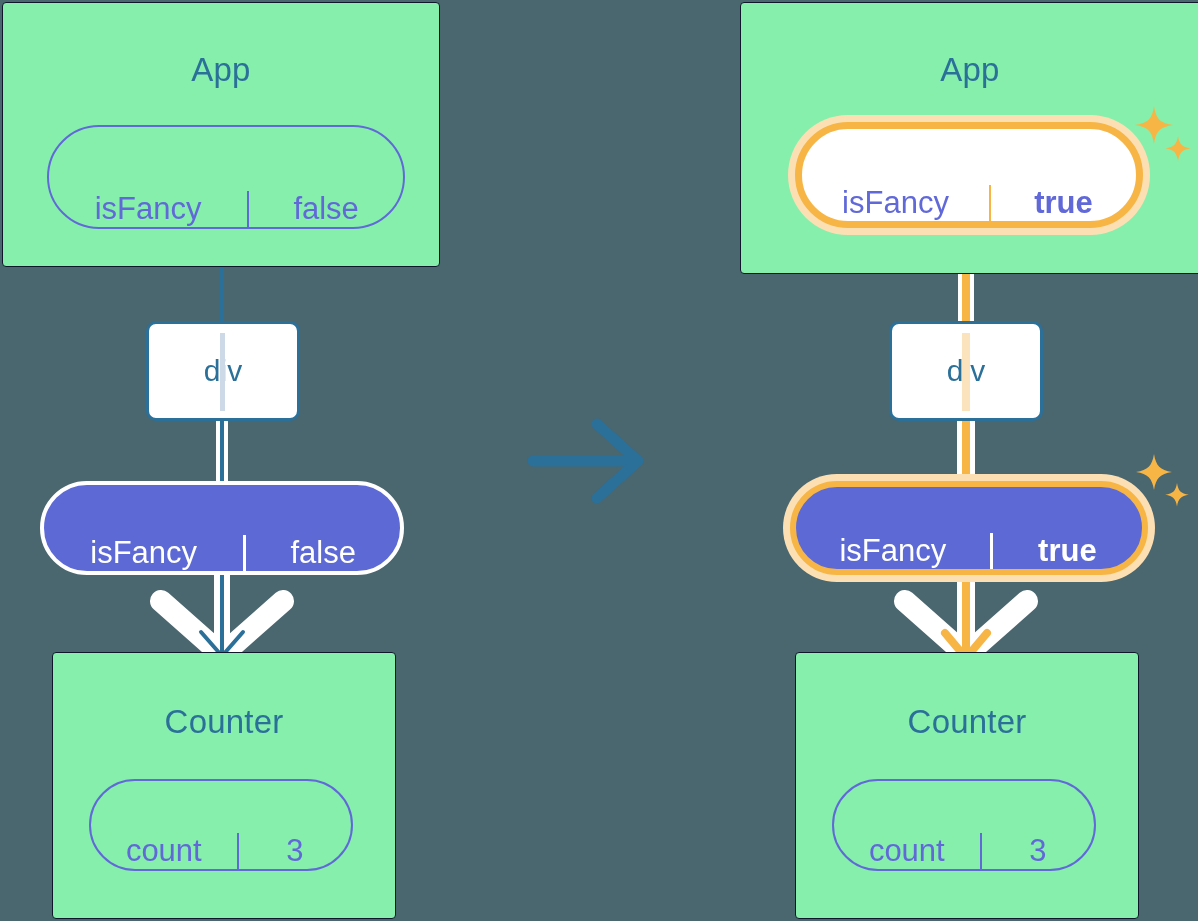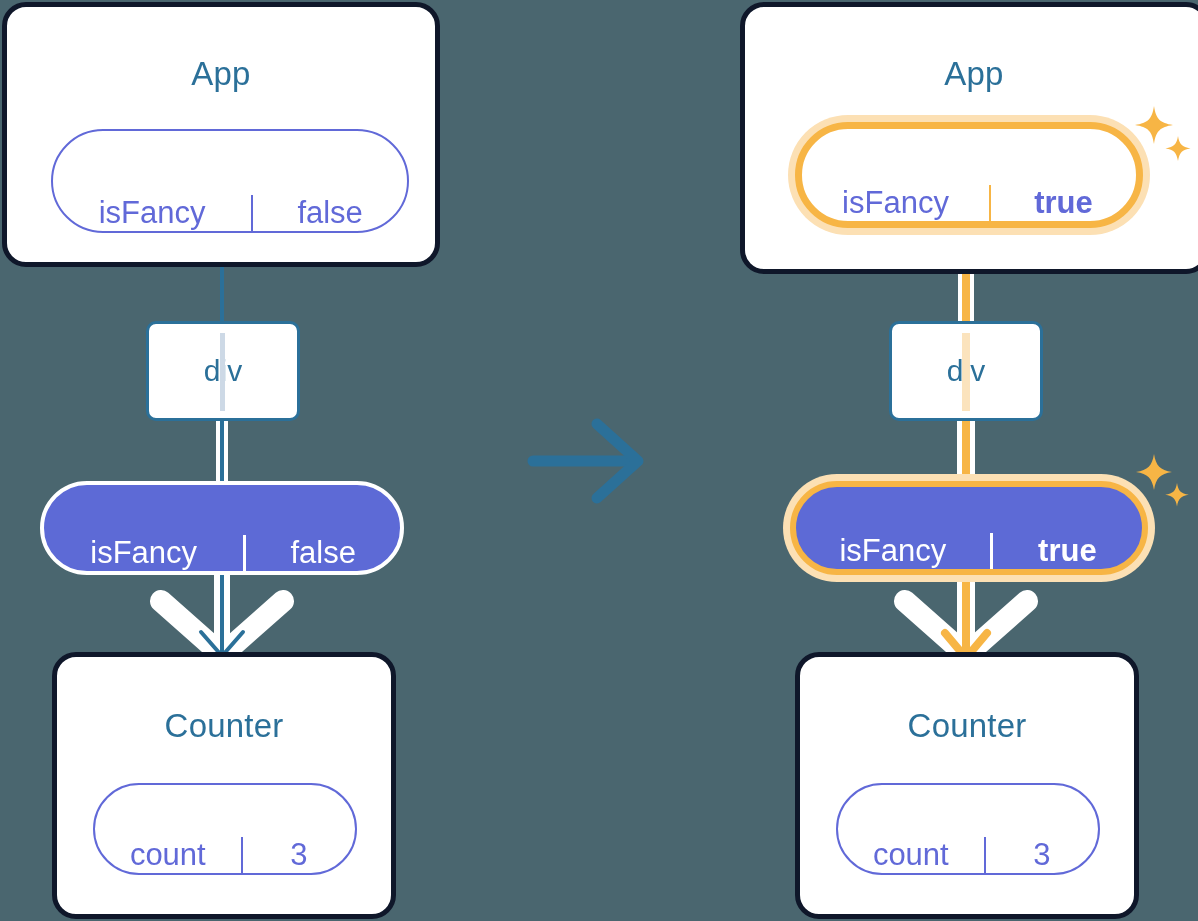--- a/index.html
+++ b/index.html
@@ -9,23 +9,23 @@
     font-family:"Liberation Sans", sans-serif;
     overflow:hidden;
     position:relative;
   }
   .stage{position:absolute;inset:0;}
   svg.layer{position:absolute;left:0;top:0;width:1198px;height:921px;overflow:visible;}
 
   
   .card{
     position:absolute;
-    background:#ffffff;
-    border:5px solid #0f172a;
-    border-radius:24px;
+    background:#86efac;
+    border:1px solid #0f172a;
+    border-radius:4px;
     box-sizing:border-box;
     z-index:5;
   }
   .card-title{
     position:absolute;
     left:0;right:0;
     text-align:center;
     color:#2b7099;
     font-size:33px;
     letter-spacing:.2px;

